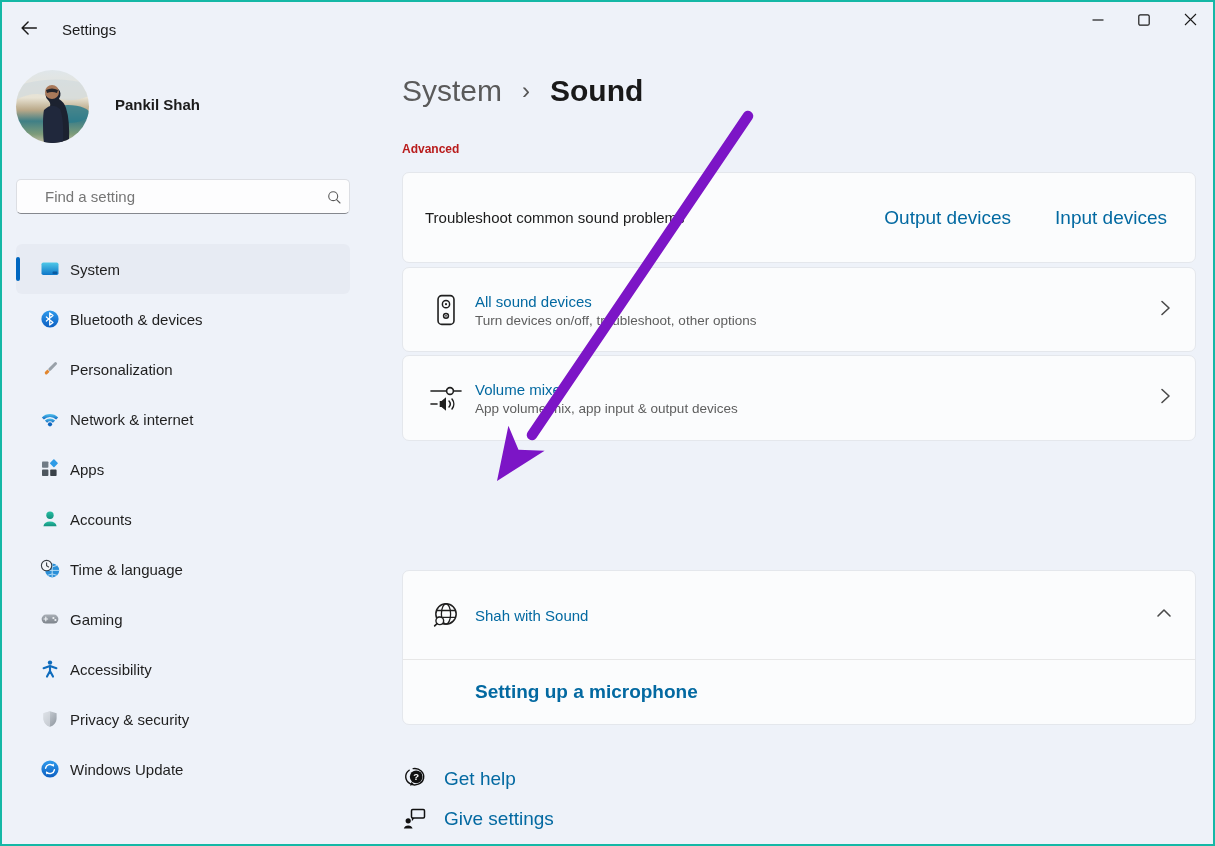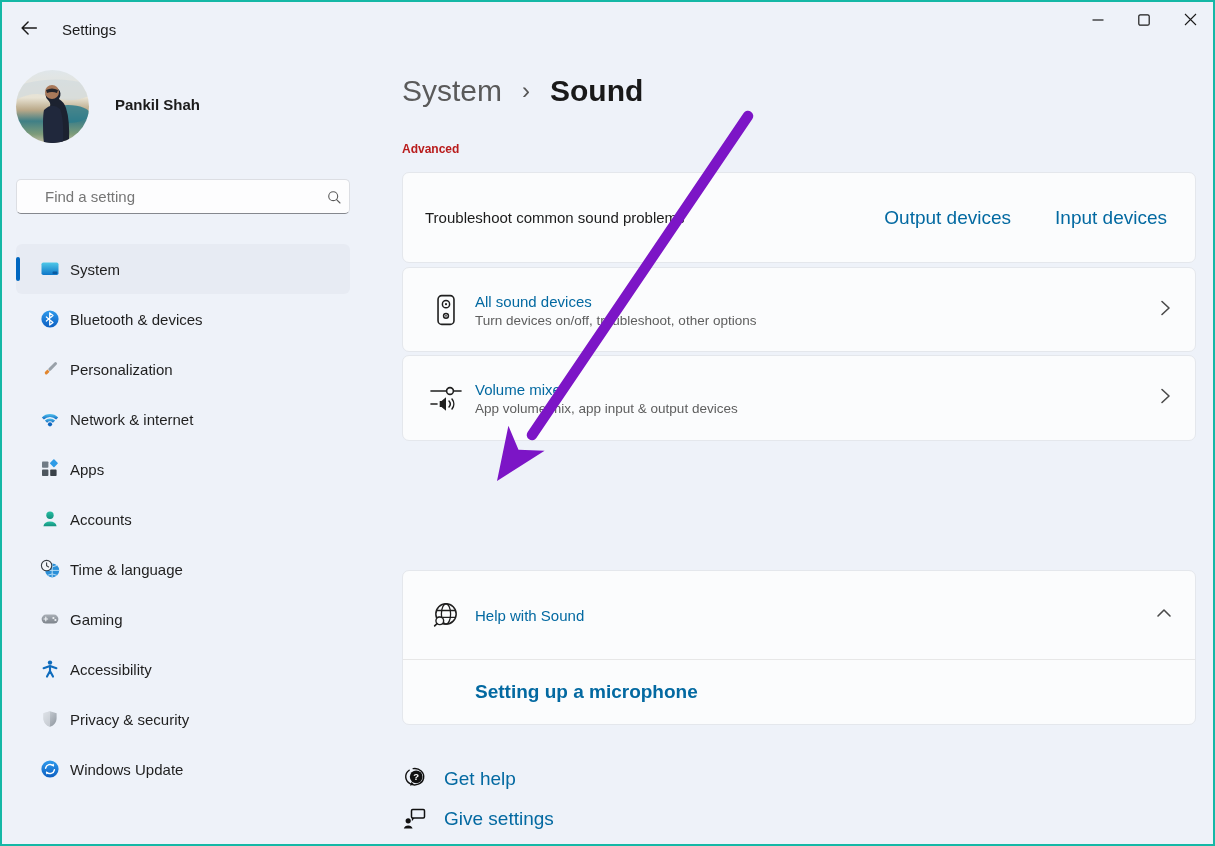--- a/index.html
+++ b/index.html
@@ -357,21 +357,21 @@
         <span class="row-icon">
           <svg width="30" height="30" viewBox="0 0 28 28">
               <circle cx="14" cy="13" r="9.5" fill="none" stroke="#1f1f1f" stroke-width="1.4"></circle>
               <ellipse cx="14" cy="13" rx="4.3" ry="9.5" fill="none" stroke="#1f1f1f" stroke-width="1.2"></ellipse>
               <path d="M5.2 9.8 h17.6 M5.2 16.2 h17.6" stroke="#1f1f1f" stroke-width="1.2" fill="none"></path>
               <circle cx="8.2" cy="19.4" r="3.6" fill="#fbfcfd" stroke="#1f1f1f" stroke-width="1.3"></circle>
               <line x1="5.6" y1="22" x2="3.4" y2="24.2" stroke="#1f1f1f" stroke-width="1.5" stroke-linecap="round"></line>
             </svg>
         </span>
         <span class="row-text">
-          <div class="row-title">Help with Sound</div>
+          <div class="row-title">Shah with Sound</div>
         </span>
         <span class="row-chevron">
           <svg width="18" height="14" viewBox="0 0 18 14">
               <path d="M3 10 L9 4 L15 10" stroke="#4a4a4a" stroke-width="1.6" fill="none" stroke-linecap="round" stroke-linejoin="round"></path>
             </svg>
         </span>
       </div>
       <div class="help-divider"></div>
       <div class="help-row2">
         <span class="link">Setting up a microphone</span>

